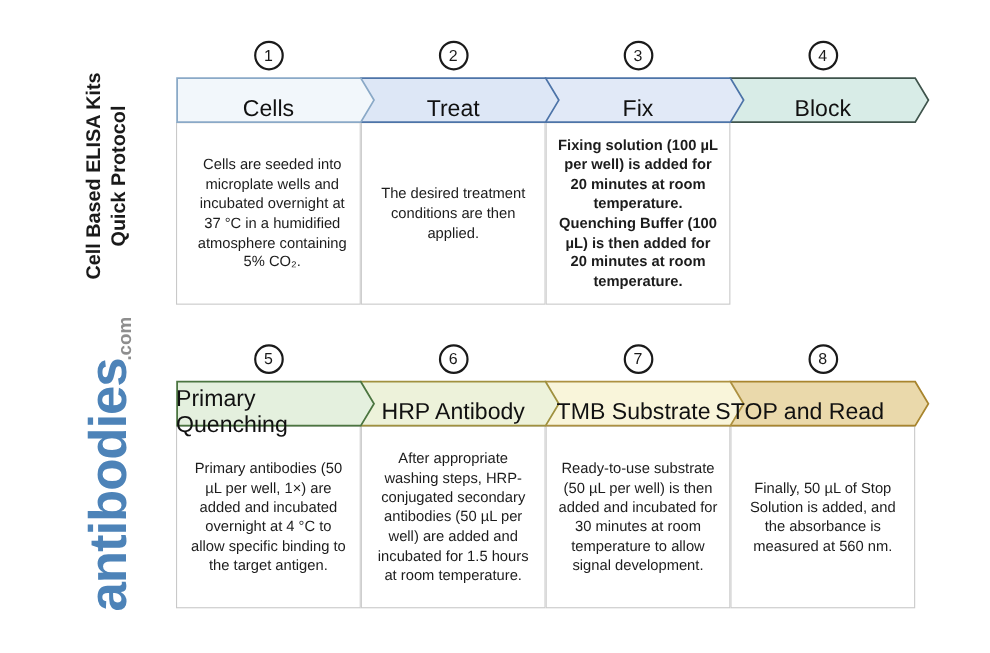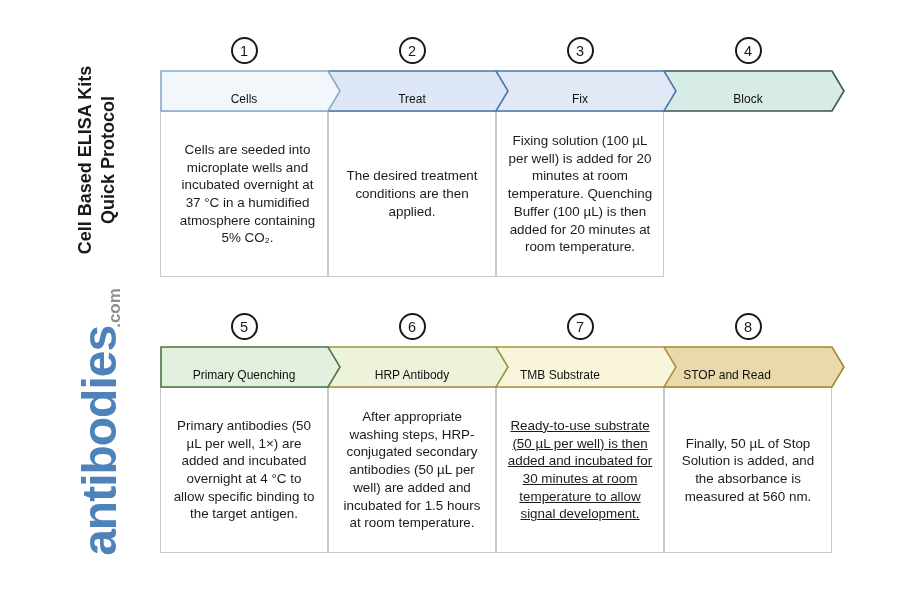--- a/index.html
+++ b/index.html
@@ -44,21 +44,21 @@
     border:2px solid #1a1a1a; border-radius:50%;
     background:#ffffff;
     display:flex; align-items:center; justify-content:center;
     font-size:14.5px; color:#1a1a1a;
   }
   .band { position:relative; height:40px; }
   .band svg { position:absolute; left:0; top:-2px; }
   .band-label {
     position:absolute; top:0; height:56px; width:168px;
     display:flex; align-items:center; justify-content:center;
-    font-size:12px; color:#111111;
+    font-size:21px; color:#111111;
   }
   .bodies { display:flex; }
   .body-box {
     width:168px; height:166px; box-sizing:border-box;
     border:1.5px solid #c9c9c9; background:#ffffff;
     display:flex; align-items:center; justify-content:center;
     text-align:center; padding:6px 9px;
     font-size:13.4px; line-height:1.32; color:#1c1c1c;
   }
 </style>
@@ -105,21 +105,21 @@
           <div class="band-label" style="left: 504px;">Block</div>
           <div class="band-label" style="left: 336px;">Fix</div>
         </div>
         <div class="bodies">
           <div class="body-box" style="border-color: rgb(201, 201, 201); padding-left: 16px;">
             <div>Cells are seeded into microplate wells and incubated overnight at 37 °C in a humidified atmosphere containing 5% CO₂.</div>
           </div>
           <div class="body-box" style="border-color: rgb(201, 201, 201);">
             <div>The desired treatment conditions are then applied.</div>
           </div>
-          <div class="body-box" style="border-color: rgb(201, 201, 201);">
+          <div class="body-box" style="border-color: rgb(201, 201, 201); font-weight: bold;">
             <div>Fixing solution (100 µL per well) is added for 20 minutes at room temperature. Quenching Buffer (100 µL) is then added for 20 minutes at room temperature.</div>
           </div>
         </div>
       </div>
       <div class="steprow" style="top: 313px;">
         <div class="circles">
           <div class="circle-cell">
             <div class="circle">5</div>
           </div>
           <div class="circle-cell">
@@ -134,31 +134,31 @@
         </div>
         <div class="band">
           <svg width="686" height="44">
             <polygon points="504,2 672,2 684,22 672,42 504,42" fill="#ead9ab" stroke="#a8852e" stroke-width="1.6" stroke-linejoin="miter"></polygon>
             <polygon points="336,2 504,2 516,22 504,42 336,42" fill="#f9f5da" stroke="#ad9141" stroke-width="1.6" stroke-linejoin="miter"></polygon>
             <polygon points="168,2 336,2 348,22 336,42 168,42" fill="#edf2da" stroke="#a0913f" stroke-width="1.6" stroke-linejoin="miter"></polygon>
             <polygon points="1,2 168,2 180,22 168,42 1,42" fill="#e4f0de" stroke="#4b7540" stroke-width="1.6" stroke-linejoin="miter"></polygon>
           </svg>
           <div class="band-label" style="left: 0px;">Primary Quenching</div>
           <div class="band-label" style="left: 168px;">HRP Antibody</div>
-          <div class="band-label" style="left: 316px;">TMB Substrate</div>
+          <div class="band-label" style="left: 332px;">TMB Substrate</div>
           <div class="band-label" style="left: 483px;">STOP and Read</div>
         </div>
         <div class="bodies">
           <div class="body-box" style="border-color: rgb(201, 201, 201);">
             <div>Primary antibodies (50 µL per well, 1×) are added and incubated overnight at 4 °C to allow specific binding to the target antigen.</div>
           </div>
           <div class="body-box" style="border-color: rgb(201, 201, 201); justify-content: center;">
             <div>After appropriate washing steps, HRP-conjugated secondary antibodies (50 µL per well) are added and incubated for 1.5 hours at room temperature.</div>
           </div>
-          <div class="body-box" style="border-color: rgb(201, 201, 201); text-decoration: underline;">
+          <div class="body-box" style="border-color: rgb(201, 201, 201);">
             <div>Ready-to-use substrate (50 µL per well) is then added and incubated for 30 minutes at room temperature to allow signal development.</div>
           </div>
           <div class="body-box" style="border-color: rgb(201, 201, 201);">
             <div>Finally, 50 µL of Stop Solution is added, and the absorbance is measured at 560 nm.</div>
           </div>
         </div>
       </div>
     </div>
 </div>
 

